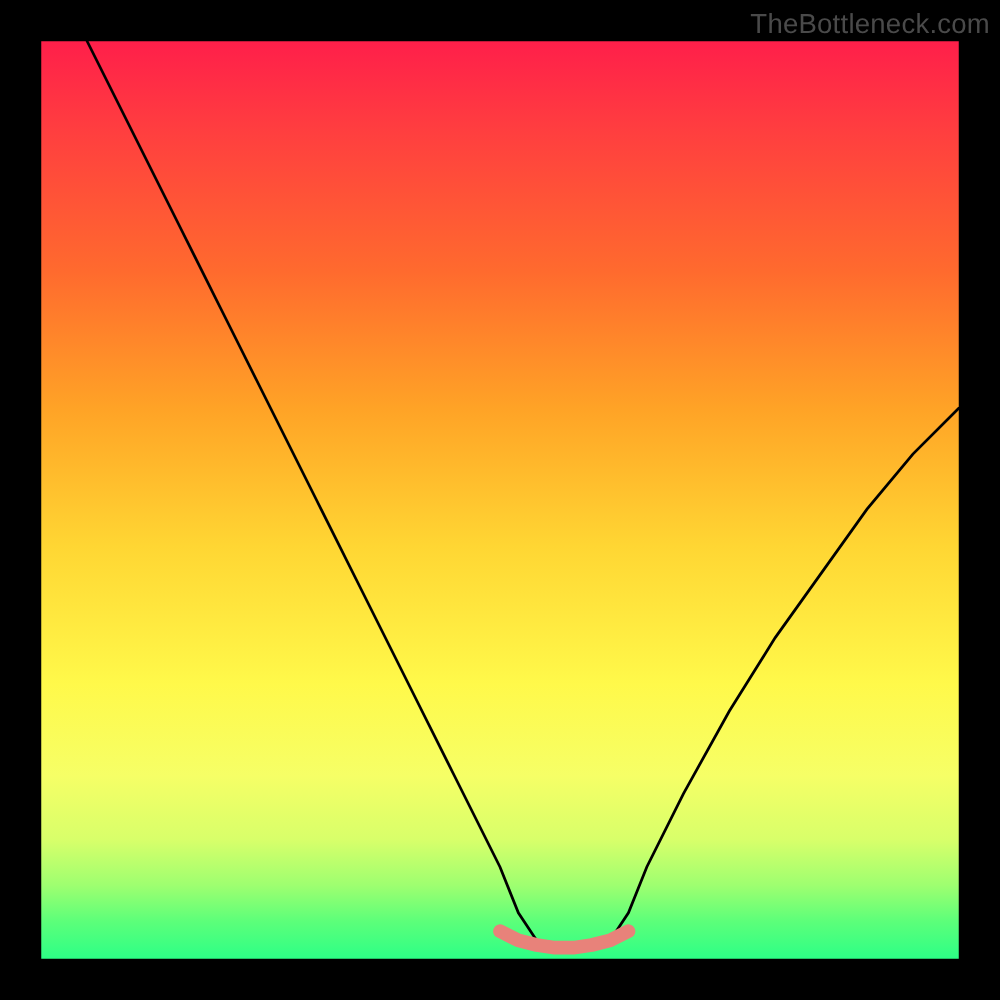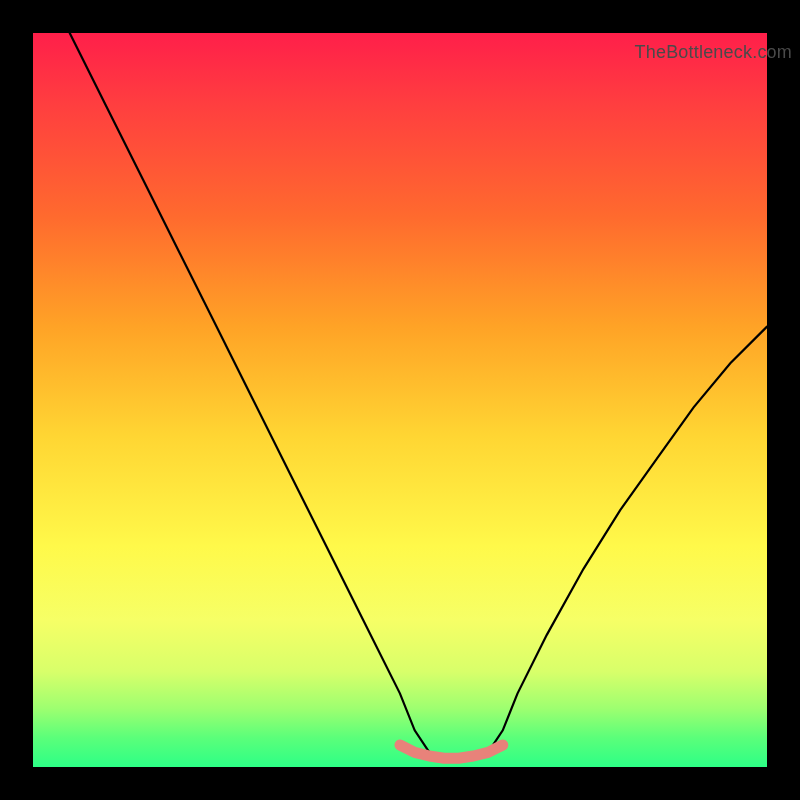--- a/index.html
+++ b/index.html
@@ -37,26 +37,25 @@
       #9eff70 92%,
       #5bff7a 96%,
       #2dff86 100%
     );
   }
   .watermark {
     position: absolute;
     top: 6px;
     right: 8px;
     color: #4a4a4a;
-    font-size: 18px;
+    font-size: 22px;
     font-weight: 500;
     letter-spacing: 0.2px;
     font-family: Arial, Helvetica, sans-serif;
     pointer-events: none;
-    margin-top: 36px;
   }
   svg.curve {
     position: absolute;
     left: 0;
     top: 0;
     width: 734px;
     height: 734px;
     overflow: visible;
   }
 </style>

